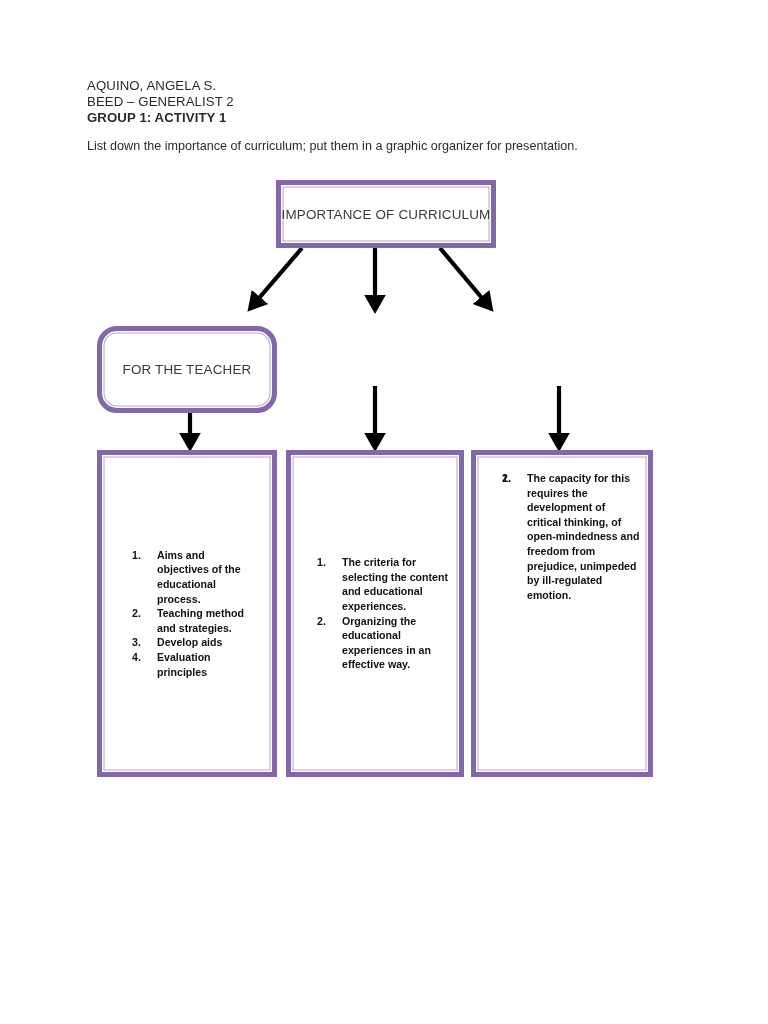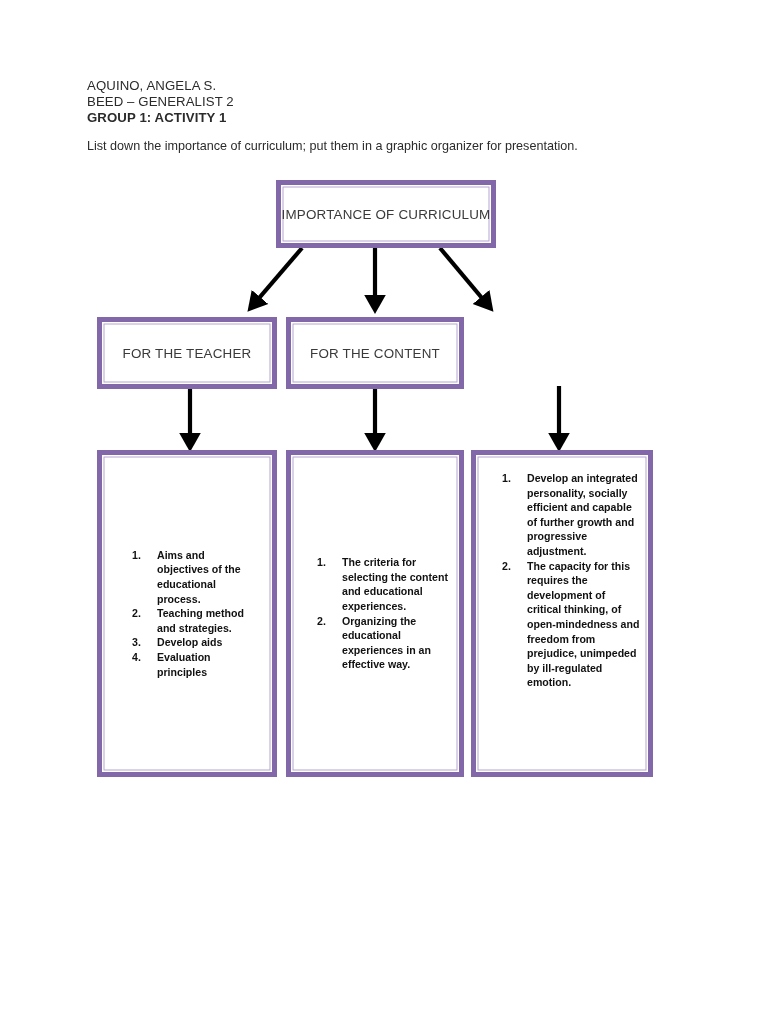--- a/index.html
+++ b/index.html
@@ -83,25 +83,26 @@
     top: 180px;
     width: 220px;
     height: 68px;
     display: flex;
     align-items: center;
     justify-content: center;
   }
 
   
   .box-mid {
-    top: 317px;
-    height: 72px;
+    top: 326px;
+    height: 87px;
     display: flex;
     align-items: center;
     justify-content: center;
+    border-radius: 20px;
   }
   .box-mid.m1 { left: 97px;  width: 180px; }
   .box-mid.m2 { left: 286px; width: 178px; }
   .box-mid.m3 { left: 471px; width: 182px; }
 
   
   .box-bot {
     top: 450px;
     height: 327px;
     display: flex;
@@ -172,23 +173,20 @@
     <line x1="559" y1="386" x2="559" y2="442" stroke="#000000" stroke-width="4.2" marker-end="url(#ah)"></line>
   </svg>
 
   <div class="box box-top">
     <div class="box-label">IMPORTANCE OF CURRICULUM</div>
   </div>
 
   <div class="box box-mid m1">
     <div class="box-label">FOR THE TEACHER</div>
   </div>
-  <div class="box box-mid m2">
-    <div class="box-label">FOR THE CONTENT</div>
-  </div>
 
   <div class="box box-bot b1">
     <ol class="nlist pad-a">
       <li>
         <span class="num">1.</span>
         <span>Aims and objectives of the educational process.</span>
       </li>
       <li>
         <span class="num">2.</span>
         <span>Teaching method and strategies.</span>
@@ -214,21 +212,20 @@
         <span class="num">2.</span>
         <span>Organizing the educational experiences in an effective way.</span>
       </li>
     </ol>
   </div>
 
   <div class="box box-bot b3">
     <ol class="nlist pad-c">
       <li>
         <span class="num">1.</span>
-        <span>Develop an integrated personality, socially efficient and capable of further growth and progressive adjustment.</span>
       </li>
       <li>
         <span class="num">2.</span>
         <span>The capacity for this requires the development of critical thinking, of open-mindedness and freedom from prejudice, unimpeded by ill-regulated emotion.</span>
       </li>
     </ol>
   </div>
 
 </div>
 

